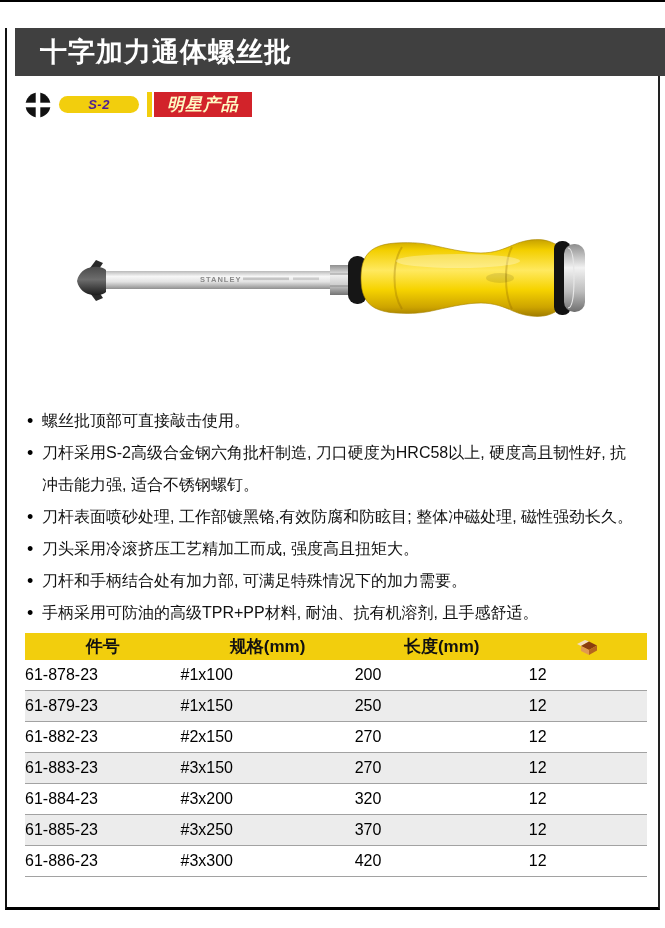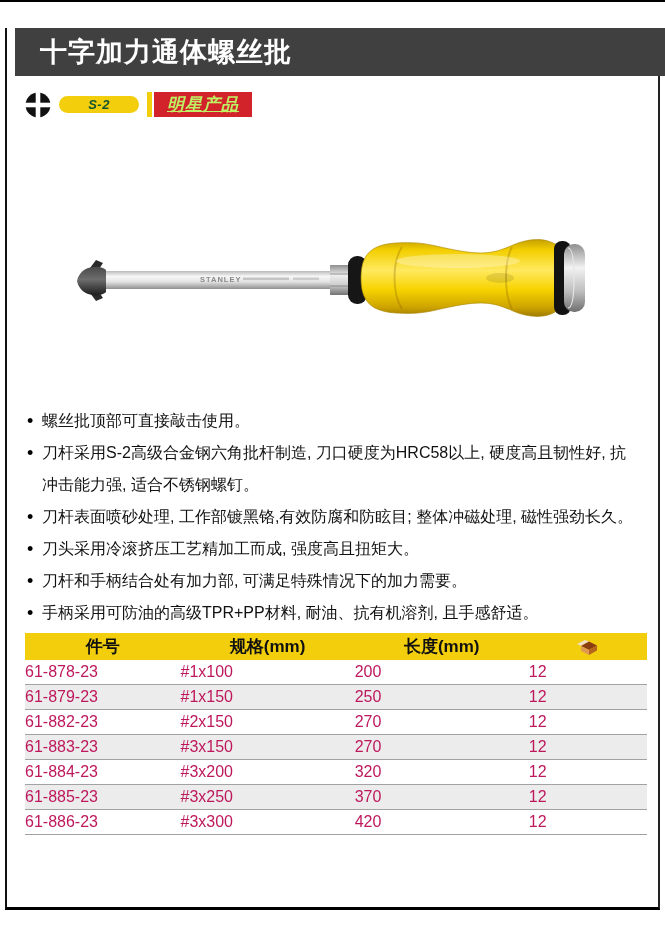--- a/index.html
+++ b/index.html
@@ -16,46 +16,46 @@
     position:absolute;left:15px;top:28px;width:655px;height:48px;background:#404040;
     display:flex;align-items:center;box-sizing:border-box;padding-left:25px;
   }
   .title-bar h1{margin:0;font-size:27px;font-weight:700;color:#fff;letter-spacing:1px;}
 
   .badge-row{position:absolute;left:25px;top:91px;height:27px;display:flex;align-items:center;}
   .phillips-icon{width:26px;height:26px;display:block;}
   .s2-badge{
     margin-left:8px;width:80px;height:17px;border-radius:9px;background:#F2CE0D;
     display:flex;align-items:center;justify-content:center;
-    font-size:13px;font-weight:700;font-style:italic;color:#14532d;letter-spacing:.5px;
+    font-size:13px;font-weight:700;font-style:italic;color:#4c1d95;letter-spacing:.5px;
   }
   .star-badge{margin-left:8px;height:25px;display:flex;align-items:stretch;}
   .star-badge .stripe{width:5px;background:#F2CE0D;margin-right:2px;}
   .star-badge .label{
-    background:#D2232A;color:#bef264;font-size:17px;font-weight:700;font-style:italic;
-    display:flex;align-items:center;padding:0 13px;letter-spacing:1px;text-decoration:underline;
+    background:#D2232A;color:#fef9c3;font-size:17px;font-weight:700;font-style:italic;
+    display:flex;align-items:center;padding:0 13px;letter-spacing:1px;
   }
 
   .product-image{position:absolute;left:60px;top:222px;width:540px;height:105px;}
 
   .features{
     position:absolute;left:27px;top:405px;width:612px;margin:0;padding:0;list-style:none;
     font-size:16px;line-height:32px;color:#111;
   }
   .features li{position:relative;padding-left:15px;}
   .features li::before{content:"\2022";position:absolute;left:0;top:0;font-size:18px;color:#000;}
 
   .spec-table{
     position:absolute;left:25px;top:633px;width:622px;border-collapse:collapse;table-layout:fixed;
   }
   .spec-table thead th{
     background:#F2CE0D;height:27px;font-size:17px;font-weight:700;color:#111;padding:0;
   }
   .spec-table tbody td{
-    height:24px;font-size:16px;color:#be185d;padding:0;border-bottom:1px solid #a2a2a2;
+    height:30px;font-size:16px;color:#000000;padding:0;border-bottom:1px solid #a2a2a2;
   }
   .spec-table tbody tr:nth-child(even){background:#ececec;}
   .box-icon{vertical-align:middle;display:inline-block;}
 </style>
 </head>
 <body>
 
 <div class="page">
 
   <div class="top-rule"></div>

